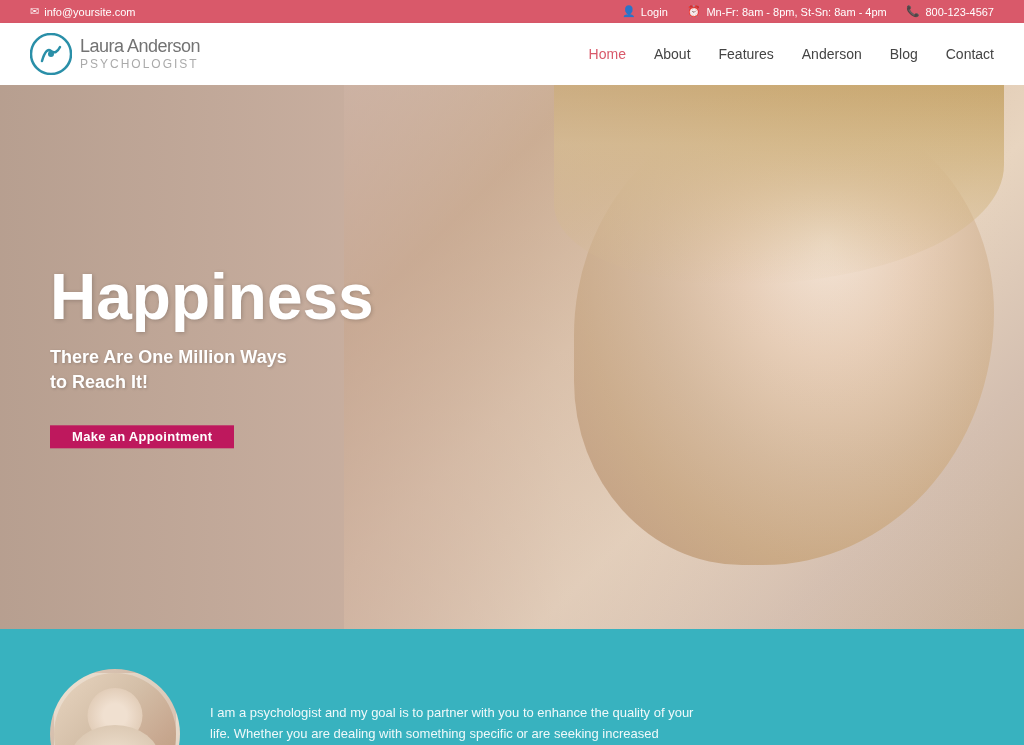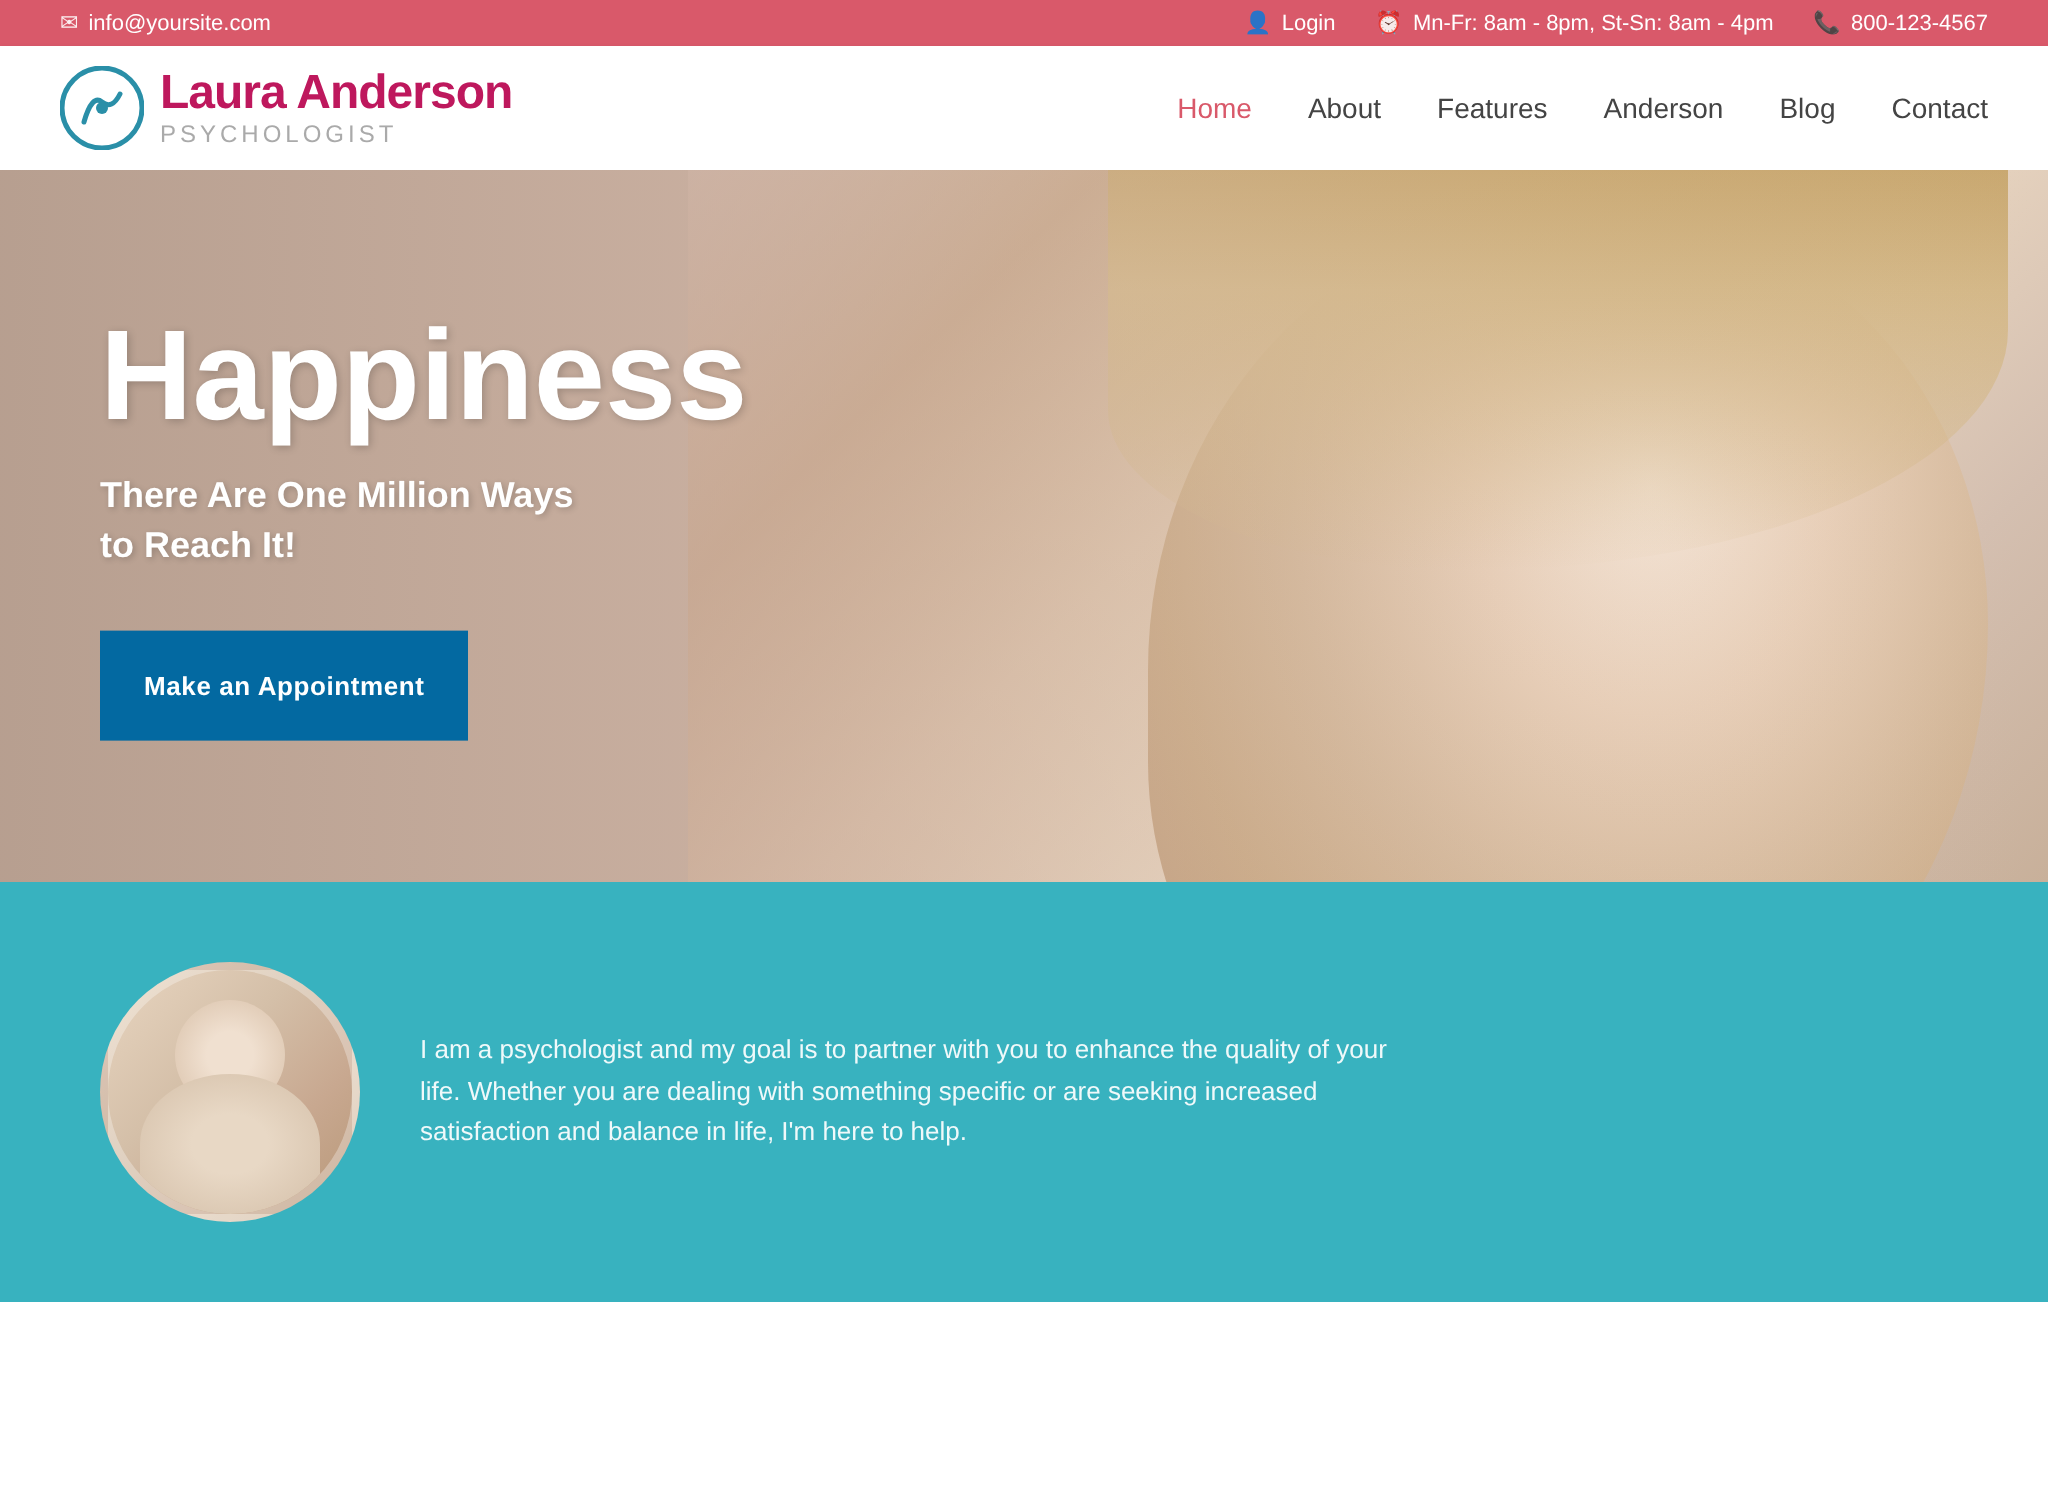--- a/index.html
+++ b/index.html
@@ -46,23 +46,23 @@
     }
     .logo-icon {
       width: 42px;
       height: 42px;
     }
     .logo-text {
       display: flex;
       flex-direction: column;
     }
     .logo-name {
-      font-size: 24px;
-      font-weight: 700;
-      color: #be185d;
+      font-size: 18px;
+      font-weight: 400;
+      color: #737373;
       line-height: 1.1;
       letter-spacing: -0.5px;
     }
     .logo-subtitle {
       font-size: 12px;
       color: #aaa;
       letter-spacing: 2px;
       text-transform: uppercase;
     }
 
@@ -79,21 +79,21 @@
       text-decoration: none;
       font-weight: 400;
     }
     .nav-item.active {
       color: #d9596a;
     }
 
     
     .hero {
       position: relative;
-      height: 356px;
+      height: 544px;
       overflow: hidden;
       background: #c8b5a5;
     }
     .hero-bg {
       position: absolute;
       inset: 0;
       background: linear-gradient(
         to right,
         rgba(180,155,140,0.85) 0%,
         rgba(200,170,155,0.6) 35%,
@@ -154,24 +154,24 @@
     }
     .hero-subtitle {
       font-size: 18px;
       color: #fff;
       line-height: 1.4;
       font-weight: 700;
       text-shadow: 1px 1px 3px rgba(0,0,0,0.2);
       margin-bottom: 30px;
     }
     .hero-btn {
-      background-color: #0369a1;
+      background-color: #be185d;
       color: #fff;
       border: none;
-      padding: 20px 22px;
+      padding: 4px 22px;
       font-size: 13px;
       font-weight: 600;
       cursor: pointer;
       text-transform: none;
       letter-spacing: 0.3px;
     }
 
     
     .about-section {
       background-color: #38b2bf;

